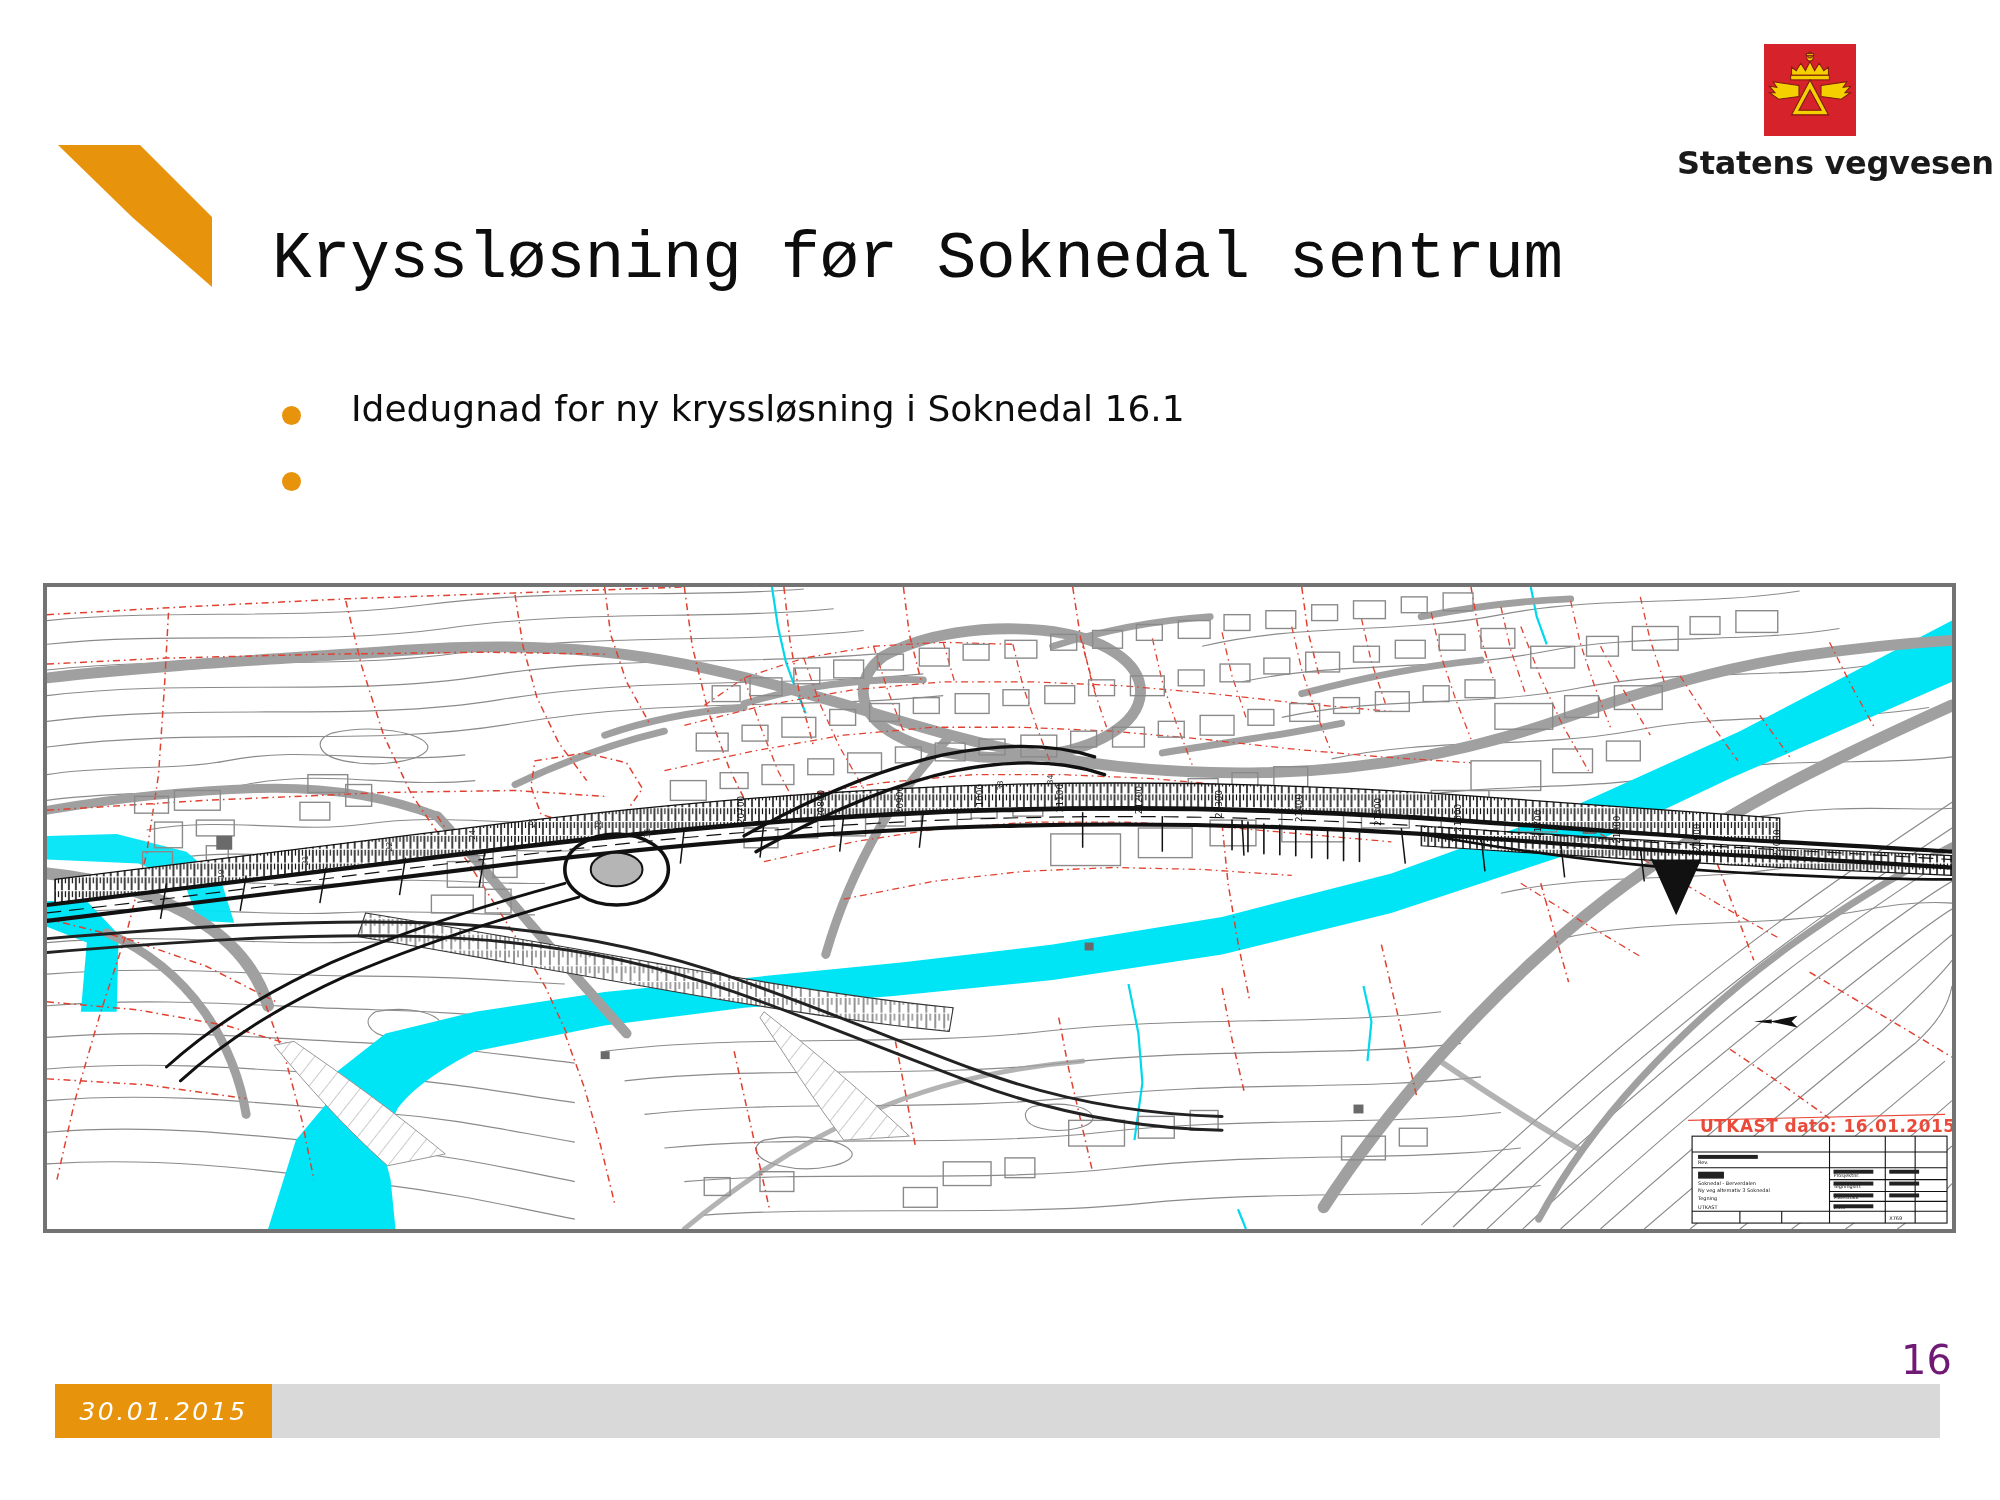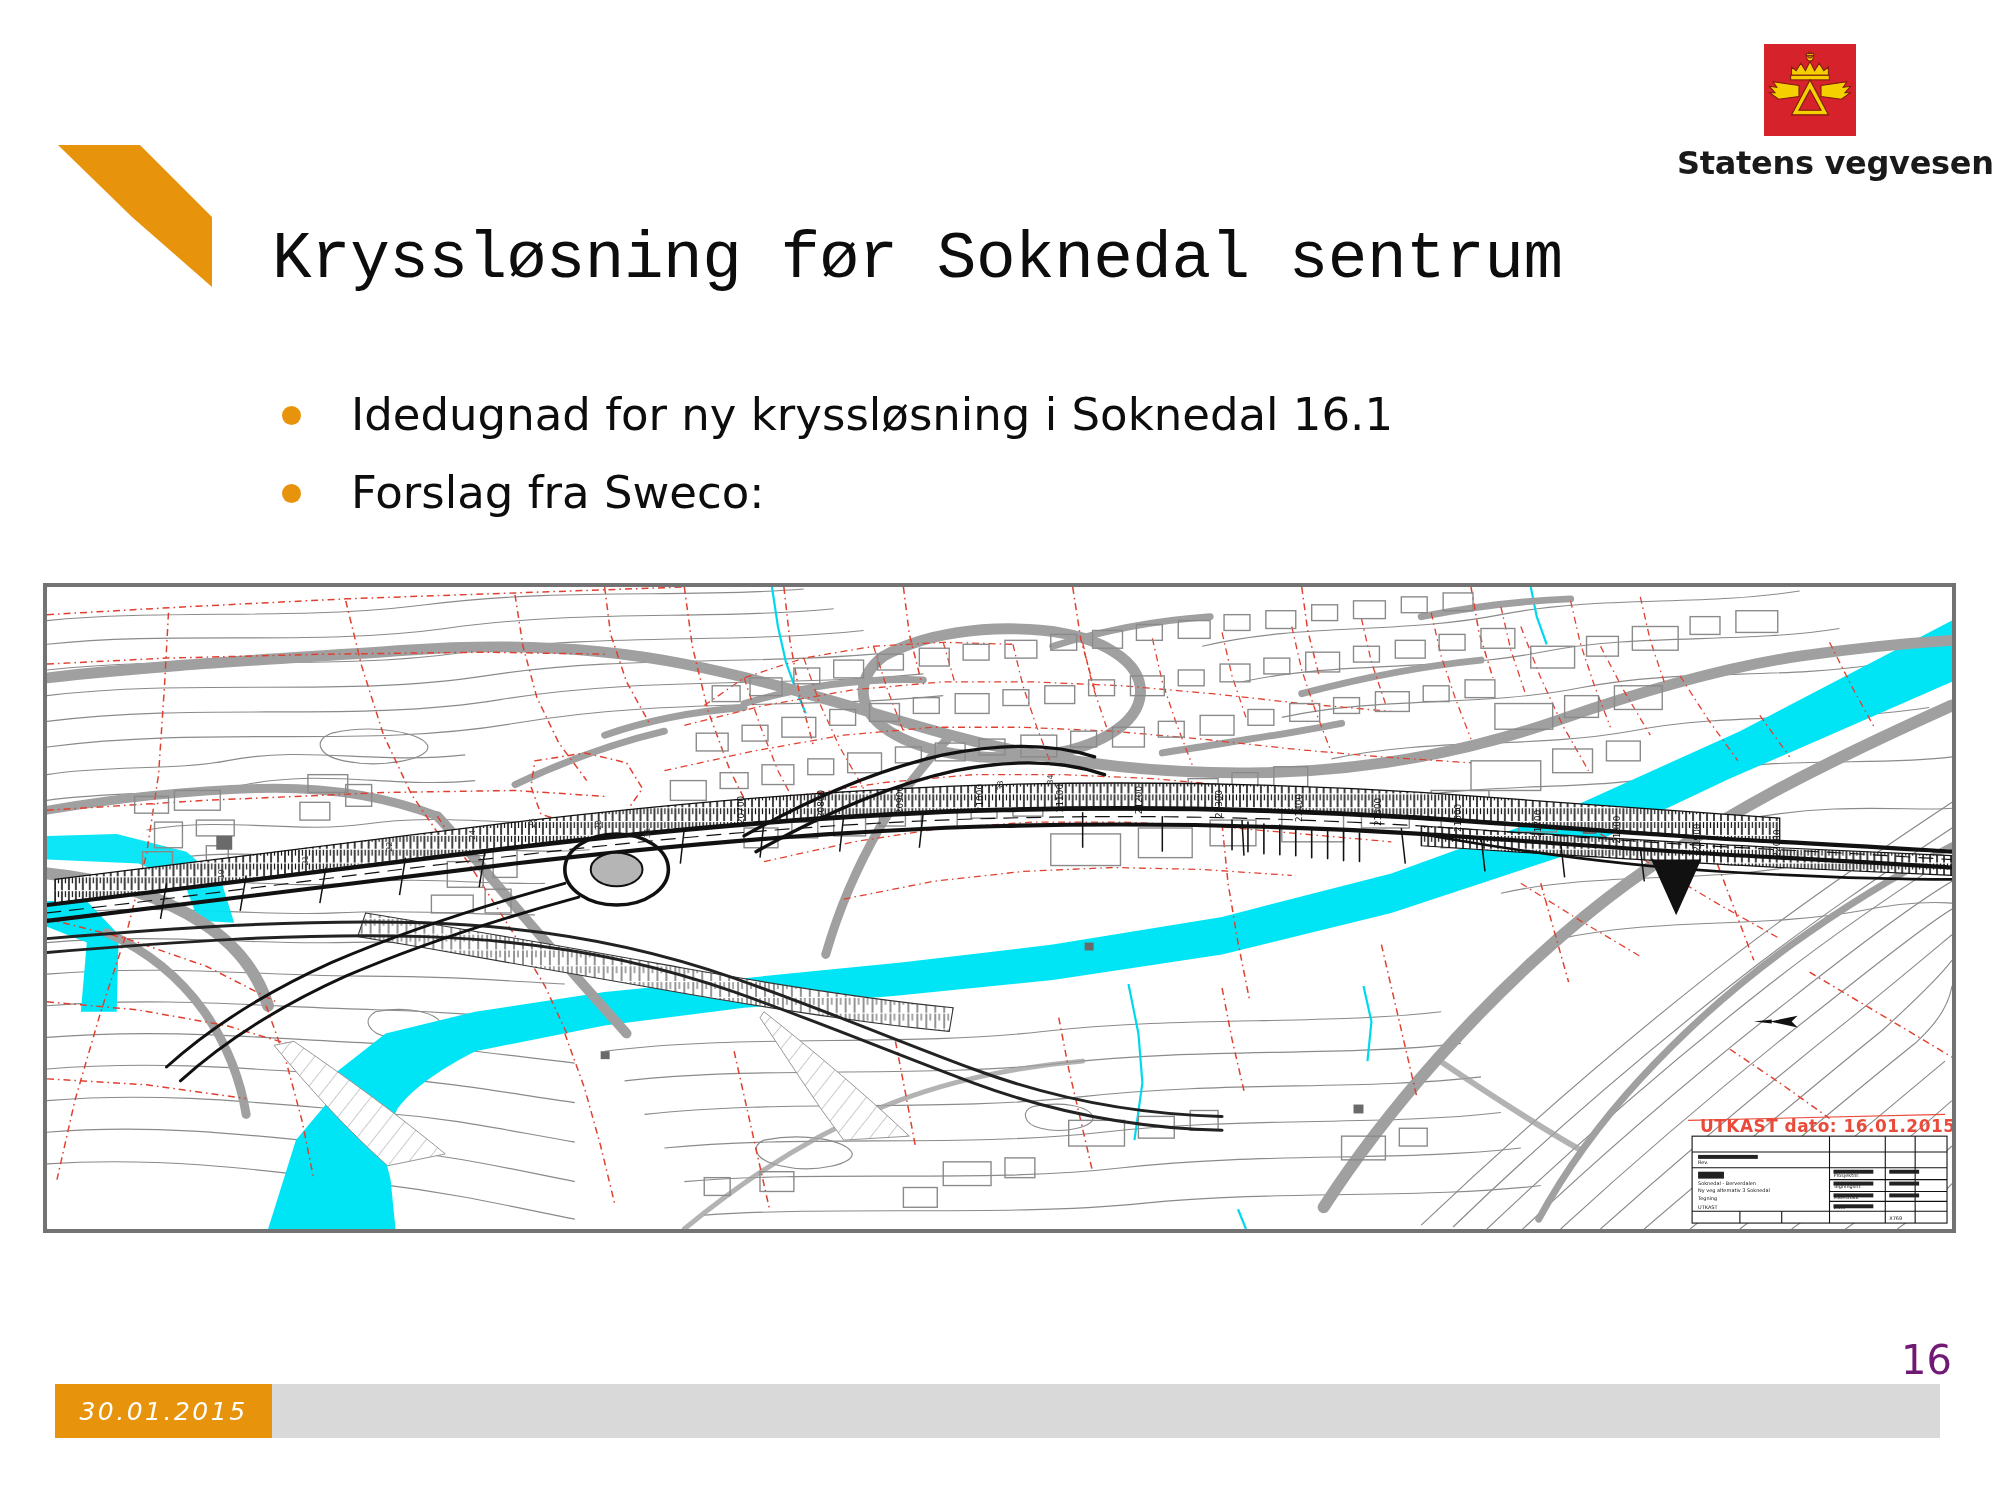--- a/index.html
+++ b/index.html
@@ -76,21 +76,21 @@
     width: 19px;
     height: 19px;
     border-radius: 50%;
     background: #e8930c;
     margin-top: 20px;
     margin-right: 50px;
     flex: 0 0 auto;
   }
   .bullet-text {
     font-family: "DejaVu Sans", sans-serif;
-    font-size: 45px;
+    font-size: 36px;
     color: #0d0d0d;
     line-height: 1.28;
     white-space: nowrap;
   }
 
   
   .map-figure {
     position: absolute;
     left: 43px;
     top: 583px;
@@ -178,21 +178,20 @@
 
 <div class="slide-title">Kryssløsning før Soknedal sentrum</div>
 
 <div class="bullets">
   <div class="bullet-row">
     <span class="bullet-dot"></span>
     <span class="bullet-text">Idedugnad for ny kryssløsning i Soknedal 16.1</span>
   </div>
   <div class="bullet-row">
     <span class="bullet-dot"></span>
-    <span class="bullet-text">Forslag fra Sweco:</span>
   </div>
 </div>
 
 <div class="map-figure">
 <svg viewBox="0 0 1913 650" preserveAspectRatio="none">
   <defs>
 
     <pattern id="batter" width="7" height="14" patternUnits="userSpaceOnUse">
       <rect width="7" height="14" fill="#ffffff"></rect>
       <line x1="1" y1="0" x2="1" y2="13" stroke="#111" stroke-width="1.6"></line>

